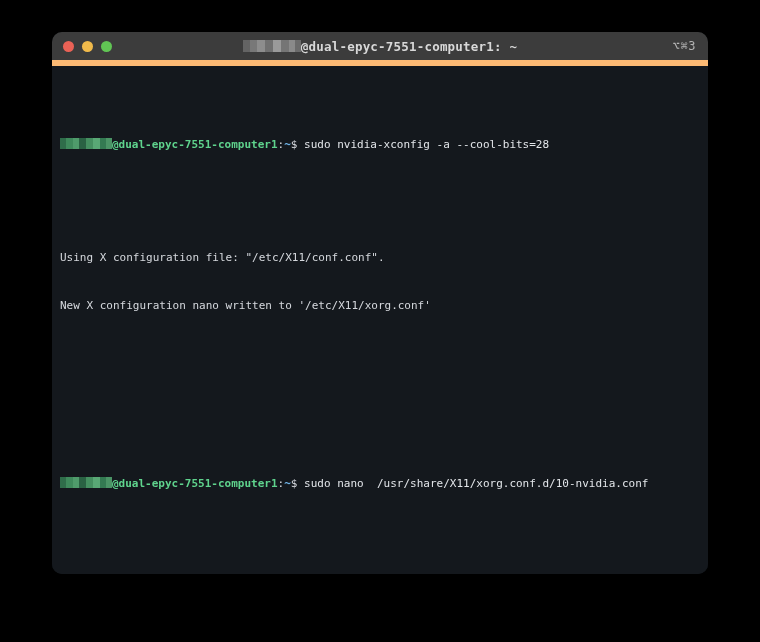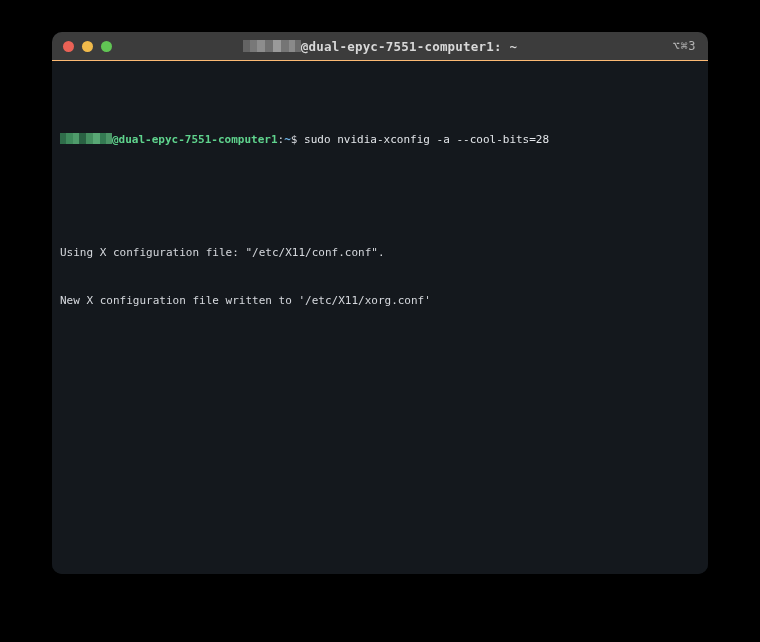--- a/index.html
+++ b/index.html
@@ -24,21 +24,21 @@
     border-radius: 10px;
     overflow: hidden;
     background: #14181d;
     box-shadow: 0 6px 26px rgba(0,0,0,0.75);
   }
 
   .titlebar {
     position: relative;
     height: 28px;
     background: #3c3c3c;
-    border-bottom: 1px solid #fdba74;
+    border-bottom: 6px solid #fdba74;
     display: flex;
     align-items: center;
     justify-content: center;
   }
 
   .lights {
     position: absolute;
     left: 11px;
     top: 0;
     height: 28px;
@@ -158,25 +158,26 @@
     <div class="shortcut">⌥⌘3</div>
   </div>
 
   <div class="term">
 
     
     <div class="line"><span class="blur-green"></span><span class="host">@dual-epyc-7551-computer1</span><span class="colon">:</span><span class="path">~</span><span class="dollar">$</span><span class="cmd"> sudo nvidia-xconfig -a --cool-bits=28</span></div>
 
     <div class="line blank"> </div>
     <div class="line">Using X configuration file: "/etc/X11/conf.conf".</div>
-    <div class="line">New X configuration file written to '/etc/X11/xorg.conf'</div>
+    <div class="line">New X configuration nano written to '/etc/X11/xorg.conf'</div>
     <div class="line blank"> </div>
     <div class="line blank"> </div>
 
     
+    <div class="line"><span class="blur-green"></span><span class="host">@dual-epyc-7551-computer1</span><span class="colon">:</span><span class="path">~</span><span class="dollar">$</span><span class="cmd"> sudo nano  /usr/share/X11/xorg.conf.d/10-nvidia.conf</span></div>
 
     
     
     
 
     
     
     
     
 

